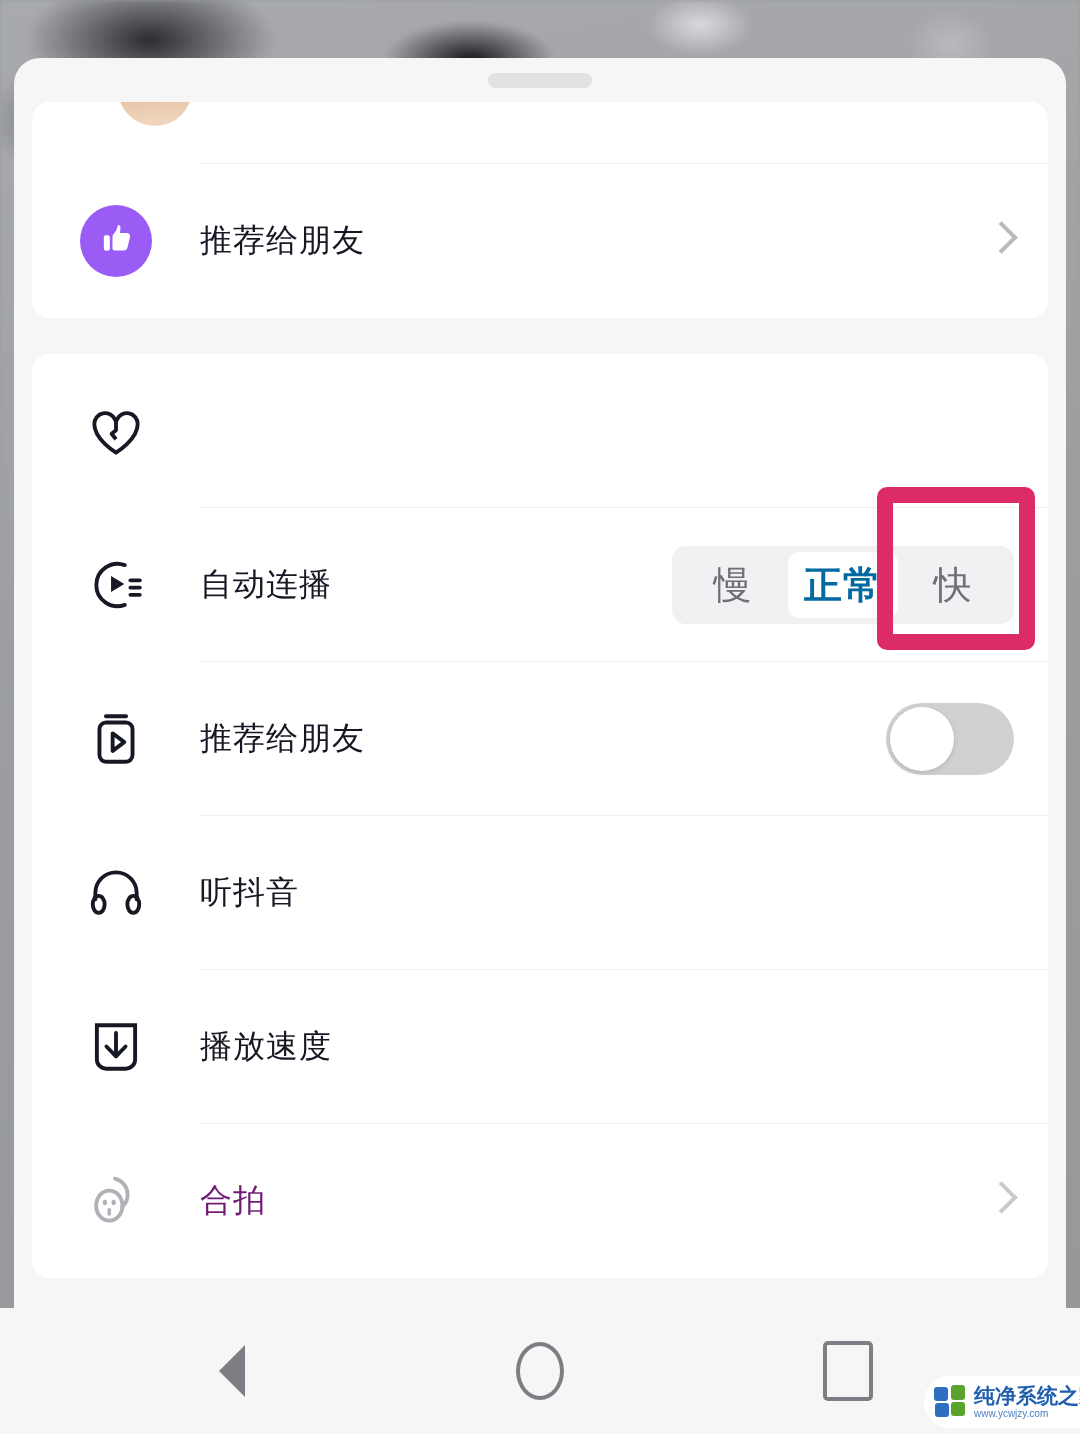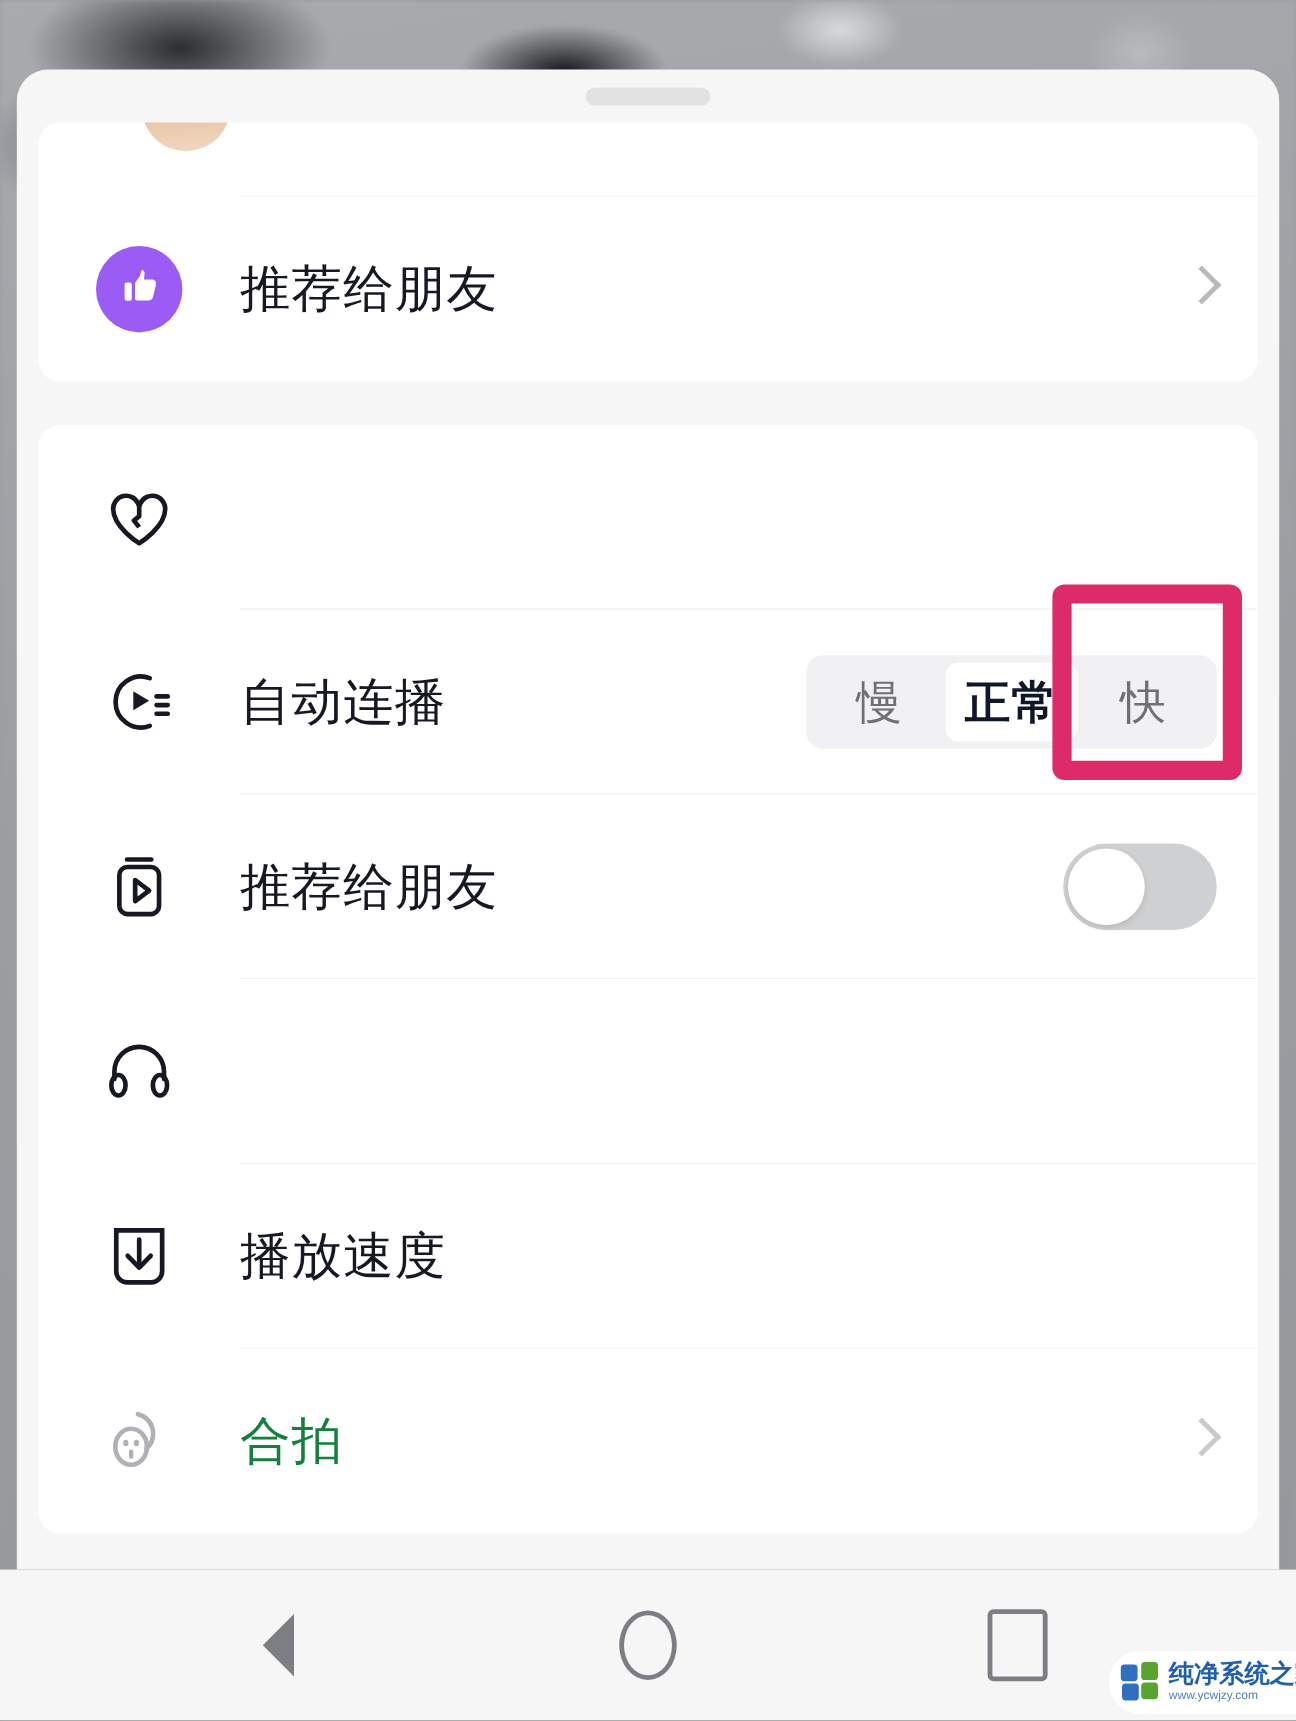--- a/index.html
+++ b/index.html
@@ -113,26 +113,26 @@
   .row:last-child > .divider { display: none; }
 
   .row-icon {
     width: 168px;
     min-width: 168px;
     display: flex;
     align-items: center;
     justify-content: center;
   }
   .row-label {
-    font-size: 42px;
+    font-size: 32px;
     color: #161823;
     letter-spacing: 1px;
     white-space: nowrap;
   }
-  .row.disabled .row-label { color: #15803d; }
+  .row.disabled .row-label { color: #701a75; }
   .row-spacer { flex: 1; }
 
   .chevron {
     width: 26px;
     height: 46px;
     position: relative;
     margin-left: 8px;
   }
   .chevron::before {
     content: "";
@@ -178,21 +178,21 @@
     align-items: center;
     justify-content: center;
     font-size: 38px;
     color: #6f7076;
     padding: 0 16px;
     box-sizing: border-box;
     letter-spacing: 1px;
   }
   .seg.selected {
     background: #ffffff;
-    color: #0f172a;
+    color: #0369a1;
     font-weight: bold;
   }
 
   
   .toggle {
     width: 128px;
     height: 72px;
     border-radius: 36px;
     background: #cfd0d2;
     position: relative;
@@ -395,20 +395,21 @@
         </div>
 
         <div class="row">
           <div class="row-icon">
             <svg width="62" height="62" viewBox="0 0 24 24">
               <path fill="none" stroke="#161823" stroke-width="1.5" stroke-linecap="round" d="M4 14.4V12a8 8 0 0 1 16 0v2.4"></path>
               <ellipse cx="5.3" cy="16.4" rx="2.3" ry="3.3" fill="none" stroke="#161823" stroke-width="1.5"></ellipse>
               <ellipse cx="18.7" cy="16.4" rx="2.3" ry="3.3" fill="none" stroke="#161823" stroke-width="1.5"></ellipse>
             </svg>
           </div>
+          <div class="row-label">听抖音</div>
           <div class="row-spacer"></div>
           <div class="divider"></div>
         </div>
 
         <div class="row">
           <div class="row-icon">
             <svg width="62" height="62" viewBox="0 0 24 24">
               <path fill="none" stroke="#161823" stroke-width="1.5" stroke-linecap="round" d="M4.6 3.6h14.8v13.2a3.6 3.6 0 0 1-3.6 3.6H8.2a3.6 3.6 0 0 1-3.6-3.6V3.6z"></path>
               <line x1="12" y1="6.6" x2="12" y2="15.4" stroke="#161823" stroke-width="1.5" stroke-linecap="round"></line>
               <path fill="none" stroke="#161823" stroke-width="1.5" stroke-linecap="round" stroke-linejoin="round" d="M8.3 11.8L12 15.6l3.7-3.8"></path>

